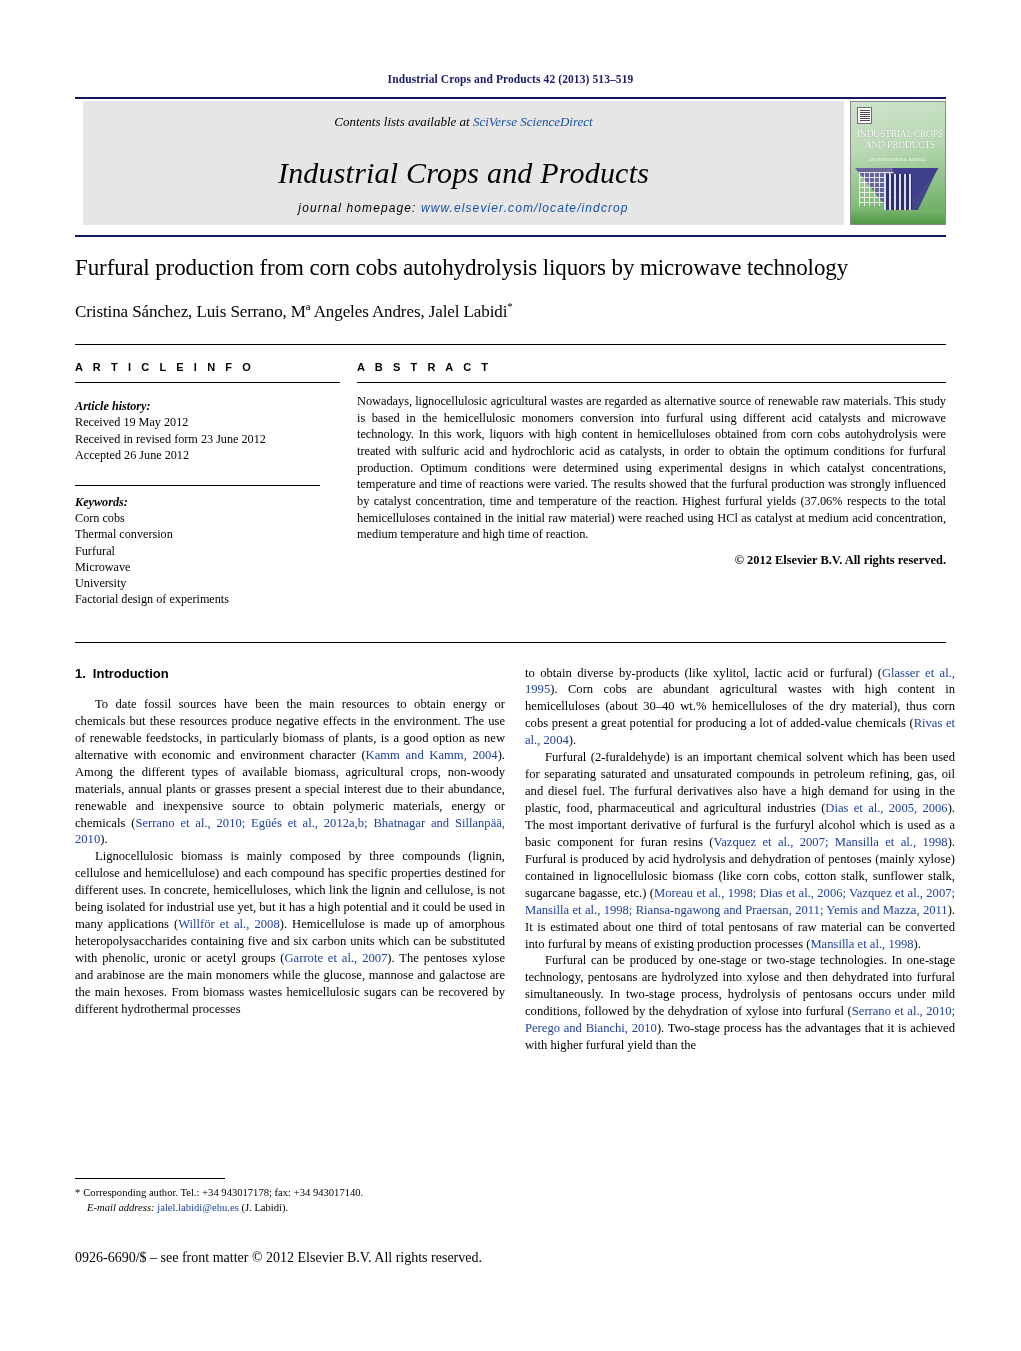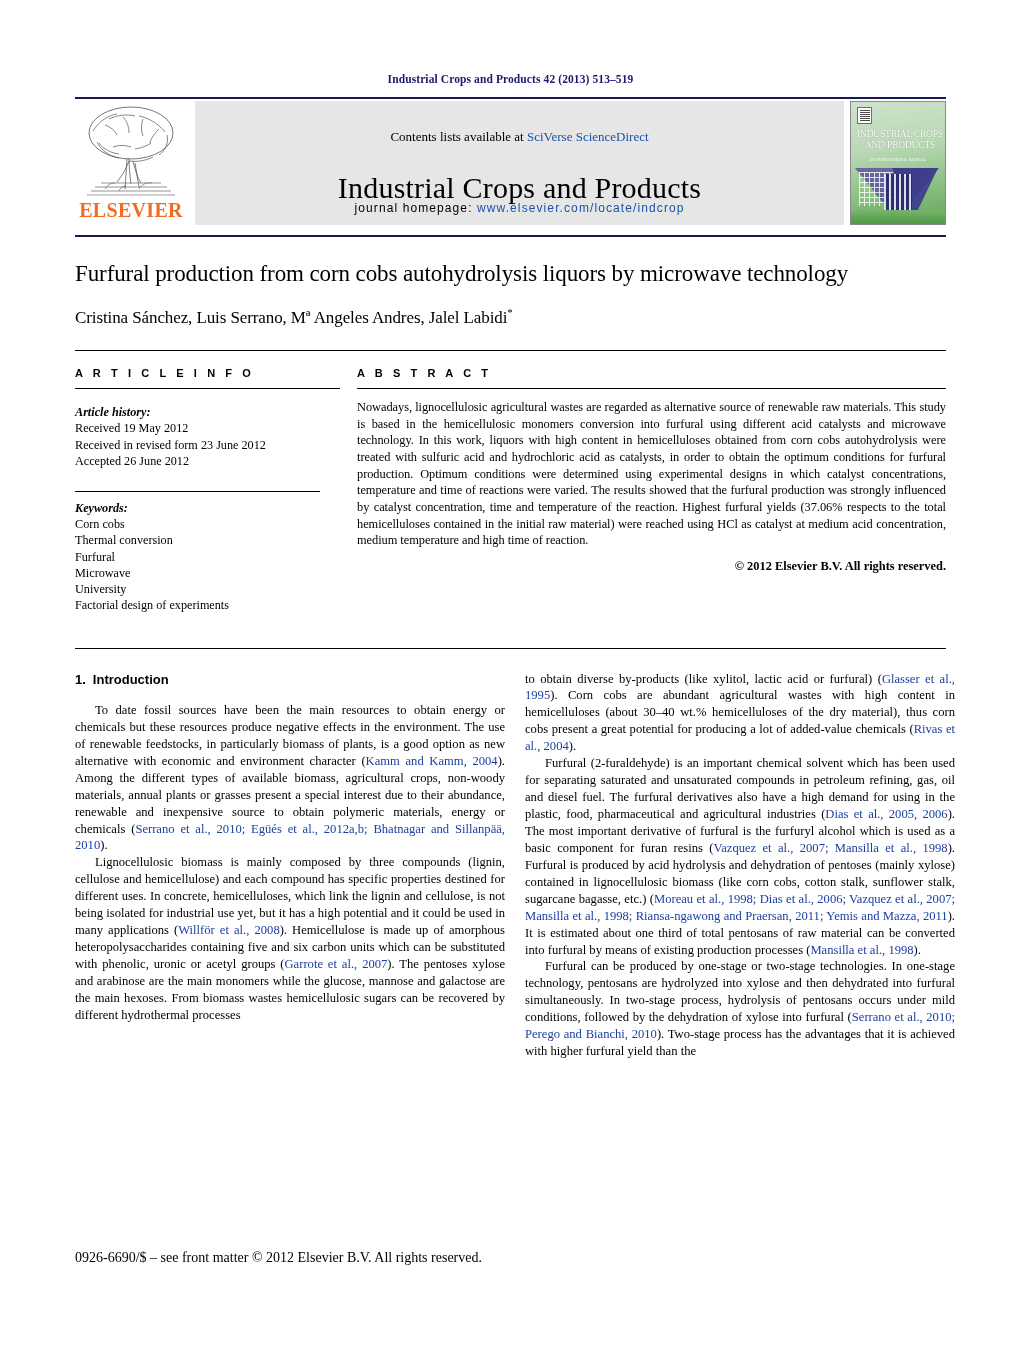--- a/index.html
+++ b/index.html
@@ -53,22 +53,23 @@
     margin-top: 1px;
   }
   .masthead-center {
     flex: 1 1 auto;
     background: #e6e6e6;
     margin: 0 6px 0 8px;
     display: flex;
     flex-direction: column;
     align-items: center;
     justify-content: flex-start;
-    padding-top: 28px;
+    padding-top: 13px;
     position: relative;
+    font-style: italic;
   }
   .contents-line { font-size: 13px; color: #000; }
   .contents-line .sd-link { color: #1a52a8; }
   .journal-name {
     font-size: 30px;
     margin-top: 26px;
     letter-spacing: 0.2px;
     color: #000;
   }
   .homepage {
@@ -146,21 +147,21 @@
   .cover-base {
     position: absolute; left: 0; right: 0; bottom: 0; height: 14px;
     background: linear-gradient(to bottom, #79b36d, #4e9a46);
   }
 
   
   .title-rule { border-top: 2px solid #17175e; margin-top: 10px; }
   .art-title {
     font-size: 23px;
     line-height: 1.28;
-    margin-top: 22px;
+    margin-top: 16px;
     color: #000;
     letter-spacing: -0.1px;
   }
   .authors {
     font-size: 17px;
     margin-top: 18px;
     letter-spacing: -0.1px;
   }
   .authors sup { font-size: 11px; }
   .affil {
@@ -228,43 +229,20 @@
 <body>
 
 <div class="page">
 
   <div class="runhead">Industrial Crops and Products 42 (2013) 513–519</div>
 
   <div class="masthead-rule"></div>
 
   <div class="masthead">
 
-    <div class="elsevier-logo">
-      <svg class="elsevier-tree" viewBox="0 0 104 96">
-        <g stroke="#3b3b3b" stroke-width="0.7" fill="none">
-          <ellipse cx="52" cy="30" rx="42" ry="26" fill="#ffffff"></ellipse>
-          <g stroke="#555">
-            <path d="M14 28c6-10 16-16 24-17M20 40c4 6 12 10 20 11M30 16c8-4 18-5 26-3M60 13c10 2 20 8 26 16M88 32c2 8-2 16-8 20M74 54c-8 4-16 5-24 4M40 55c-10-2-18-8-22-16"></path>
-            <path d="M26 22c6 2 10 6 12 10M44 14c4 4 6 10 6 16M64 16c-2 6-2 12 0 17M80 26c-4 4-8 9-9 14M34 44c6-2 12-2 18 0M56 46c6-1 12-3 16-6"></path>
-          </g>
-          <g stroke="#4a4a4a">
-            <path d="M50 55c0 10 1 18 2 26M54 58c2 8 4 16 8 22M50 58c-3 8-7 15-12 21"></path>
-            <path d="M48 56l-2 30M56 60l4 24"></path>
-          </g>
-          <g stroke="#666">
-            <path d="M12 88h80M16 84h72M22 80h60"></path>
-            <path d="M26 86c2-4 6-6 10-6M60 86c3-5 8-7 13-6M40 88c1-3 4-5 7-5"></path>
-          </g>
-          <g stroke="#777">
-            <path d="M8 92h88"></path>
-          </g>
-        </g>
-      </svg>
-      <div class="elsevier-word">ELSEVIER</div>
-    </div>
 
     <div class="masthead-center">
       <div class="contents-line">
         <span>Contents lists available at </span><span class="sd-link">SciVerse ScienceDirect</span>
       </div>
       <div class="journal-name">Industrial Crops and Products</div>
       <div class="homepage">
         <span class="hp-label">journal homepage:</span>
         <span class="hp-url">www.elsevier.com/locate/indcrop</span>
       </div>
@@ -345,18 +323,29 @@
     </div>
     <div class="col right">
       <div>
           <p class="para" style="text-indent: 0px;"><span>to obtain diverse by-products (like xylitol, lactic acid or furfural) (</span><span class="ref">Glasser et al., 1995</span><span>). Corn cobs are abundant agricultural wastes with high content in hemicelluloses (about 30–40 wt.% hemicelluloses of the dry material), thus corn cobs present a great potential for producing a lot of added-value chemicals (</span><span class="ref">Rivas et al., 2004</span><span>).</span></p>
           <p class="para"><span>Furfural (2-furaldehyde) is an important chemical solvent which has been used for separating saturated and unsaturated compounds in petroleum refining, gas, oil and diesel fuel. The furfural derivatives also have a high demand for using in the plastic, food, pharmaceutical and agricultural industries (</span><span class="ref">Dias et al., 2005, 2006</span><span>). The most important derivative of furfural is the furfuryl alcohol which is used as a basic component for furan resins (</span><span class="ref">Vazquez et al., 2007; Mansilla et al., 1998</span><span>). Furfural is produced by acid hydrolysis and dehydration of pentoses (mainly xylose) contained in lignocellulosic biomass (like corn cobs, cotton stalk, sunflower stalk, sugarcane bagasse, etc.) (</span><span class="ref">Moreau et al., 1998; Dias et al., 2006; Vazquez et al., 2007; Mansilla et al., 1998; Riansa-ngawong and Praersan, 2011; Yemis and Mazza, 2011</span><span>). It is estimated about one third of total pentosans of raw material can be converted into furfural by means of existing production processes (</span><span class="ref">Mansilla et al., 1998</span><span>).</span></p>
           <p class="para"><span>Furfural can be produced by one-stage or two-stage technologies. In one-stage technology, pentosans are hydrolyzed into xylose and then dehydrated into furfural simultaneously. In two-stage process, hydrolysis of pentosans occurs under mild conditions, followed by the dehydration of xylose into furfural (</span><span class="ref">Serrano et al., 2010; Perego and Bianchi, 2010</span><span>). Two-stage process has the advantages that it is achieved with higher furfural yield than the</span></p>
         </div>
     </div>
   </div>
 
+  <div class="footnote-area">
+    <div class="fn-rule"></div>
+    <div class="fn">
+      <span class="star">*</span><span>Corresponding author. Tel.: +34 943017178; fax: +34 943017140.</span>
+    </div>
+    <div class="fn" style="padding-left:12px;">
+      <span class="it">E-mail address:</span>
+      <span class="mail">jalel.labidi@ehu.es</span>
+      <span>(J. Labidi).</span>
+    </div>
+  </div>
 
   <div class="footer">
     <div>0926-6690/$ – see front matter © 2012 Elsevier B.V. All rights reserved.</div>
   </div>
 
 </div>
 
 </body></html>

